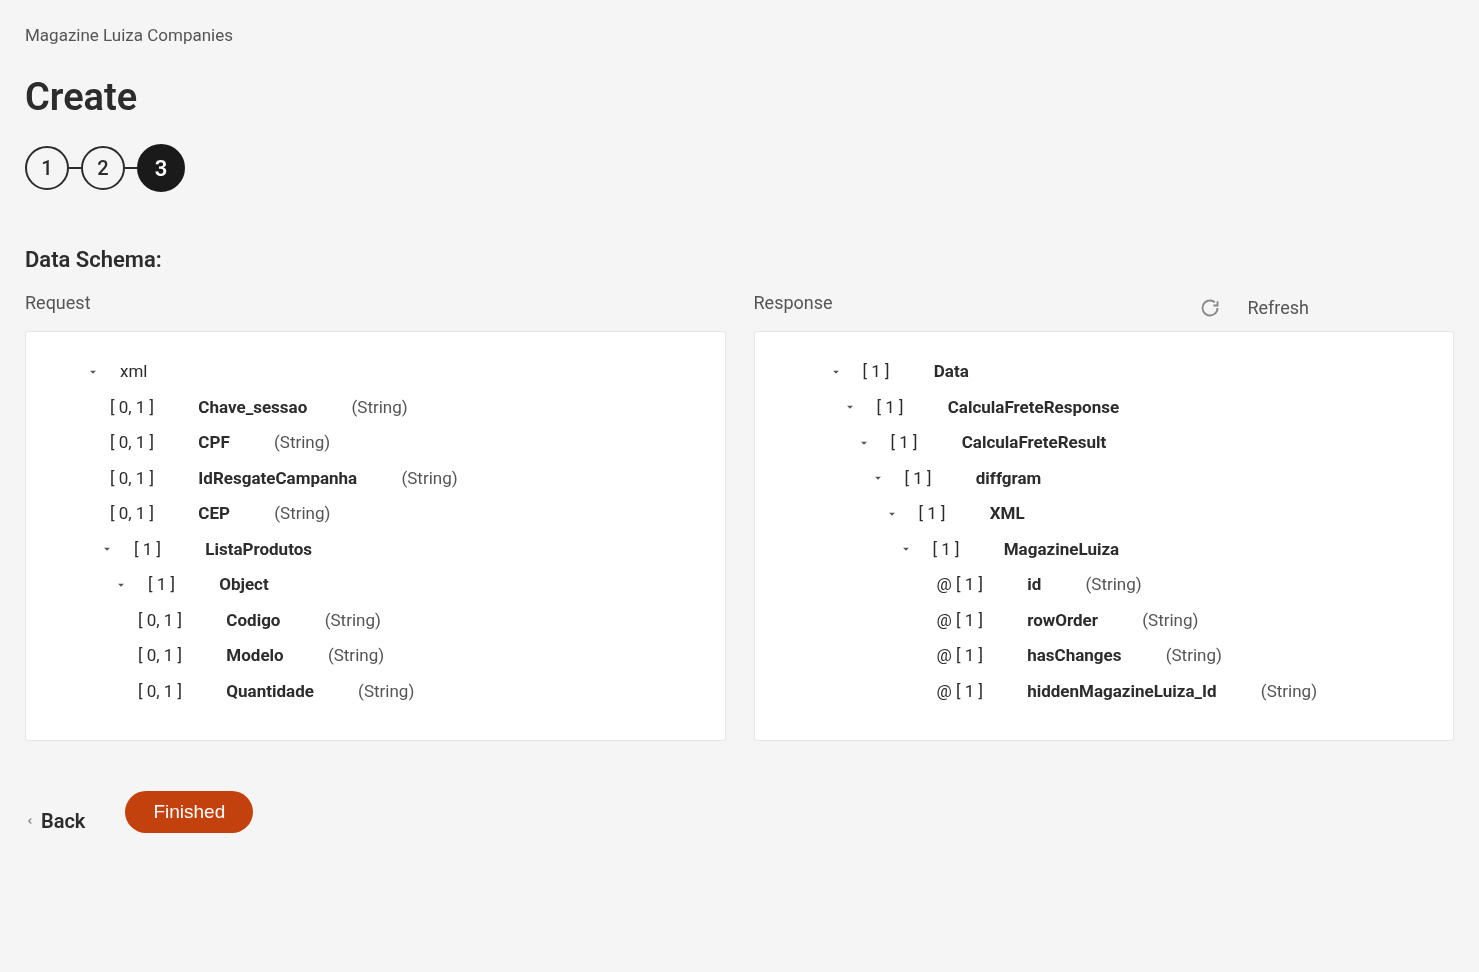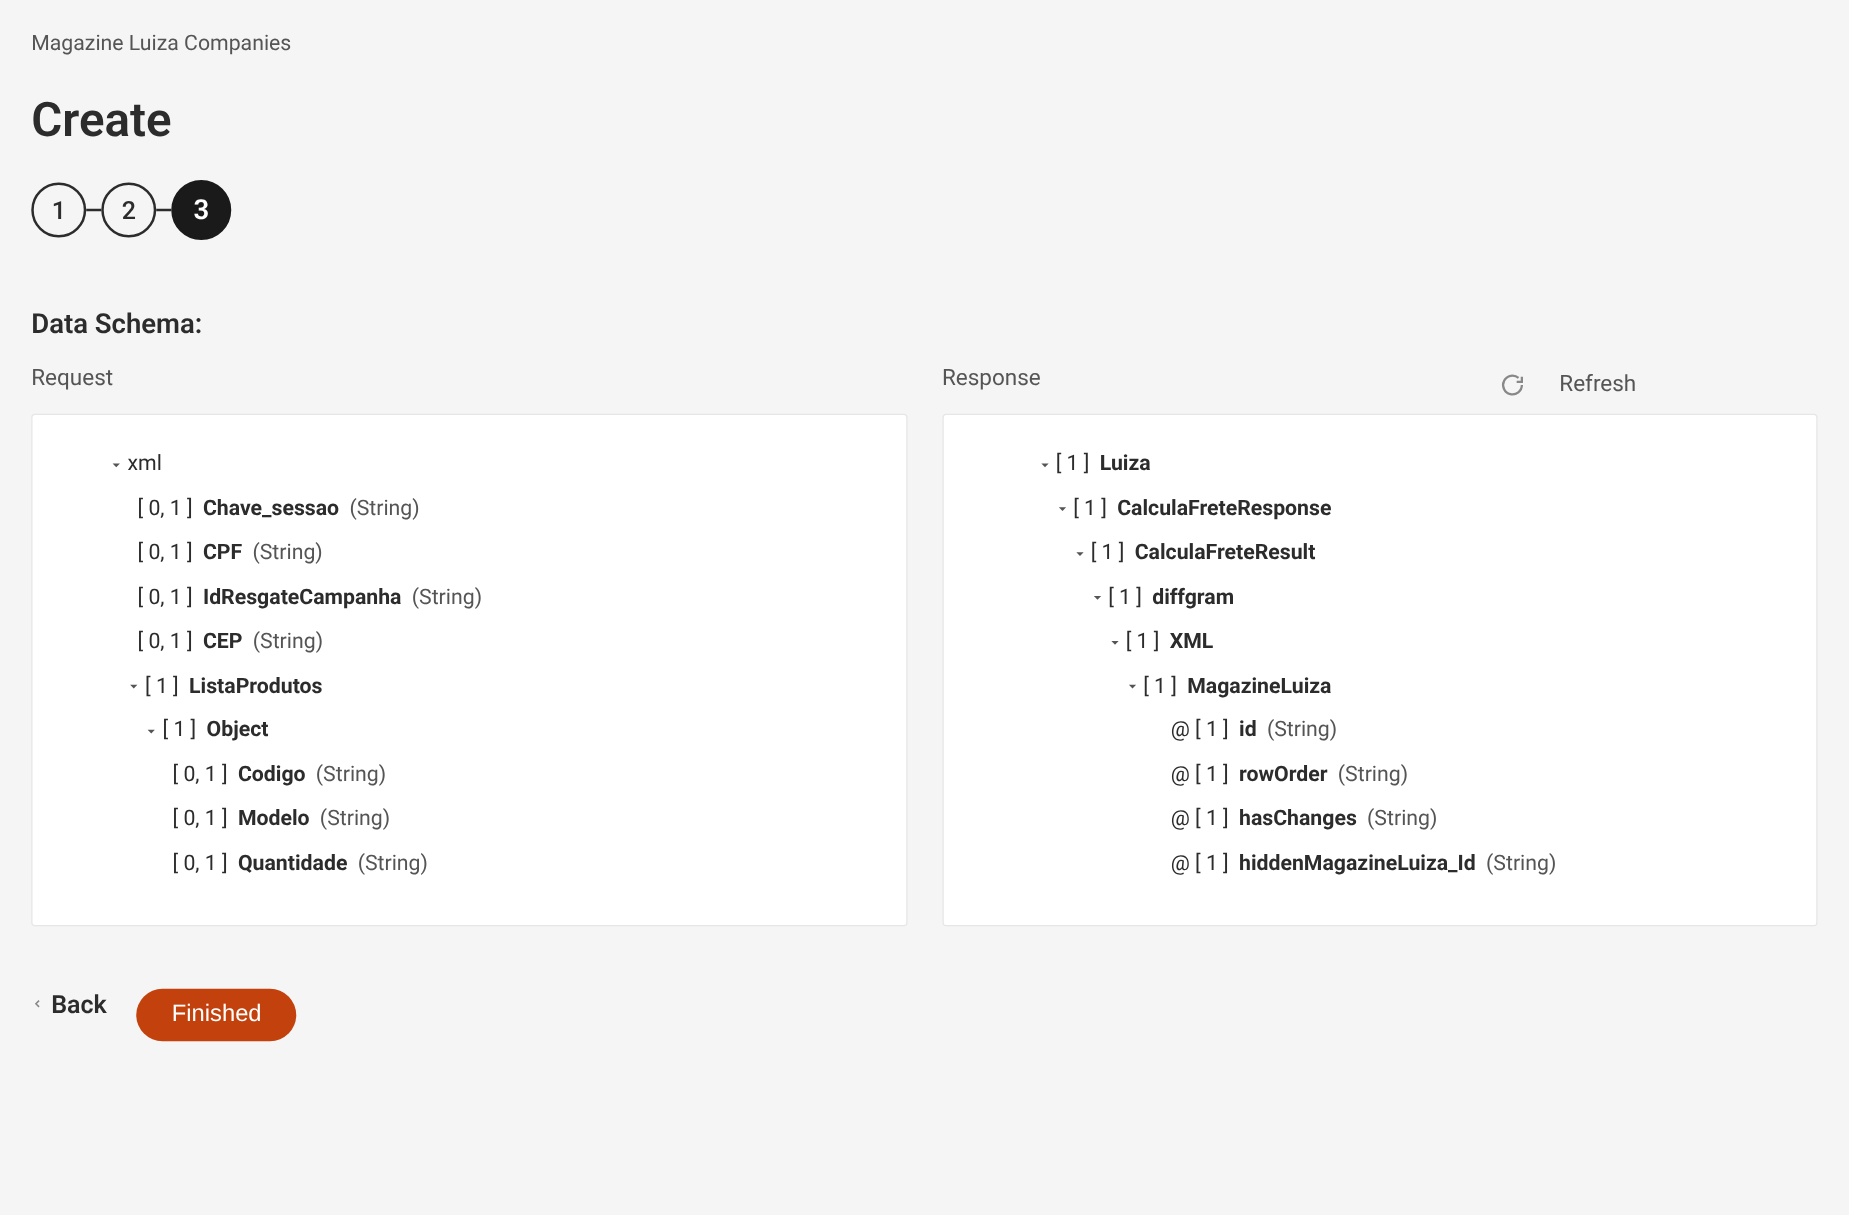--- a/index.html
+++ b/index.html
@@ -93,21 +93,21 @@
     .panel {
       background: #fff;
       border: 1px solid #e6e6e6;
       border-radius: 3px;
       padding: 22px 20px;
       min-height: 410px;
     }
     .tree-row {
       display: flex;
       align-items: center;
-      gap: 2px;
+      gap: 20px;
       padding: 5px 0;
       font-size: 17px;
       color: #2c2c2c;
       line-height: 1.5;
     }
     .chevron {
       width: 14px;
       height: 14px;
       flex-shrink: 0;
       color: #555;
@@ -120,22 +120,22 @@
     .indent-2 { padding-left: 68px; }
     .indent-3 { padding-left: 82px; }
     .indent-4 { padding-left: 96px; }
     .indent-5 { padding-left: 110px; }
     .indent-6 { padding-left: 124px; }
     .indent-leaf-0 { padding-left: 64px; }
     .indent-leaf-2 { padding-left: 92px; }
     .indent-leaf-7 { padding-left: 162px; }
     .footer {
       display: flex;
-      align-items: flex-start;
-      gap: 24px;
+      align-items: flex-end;
+      gap: 40px;
       margin-top: 50px;
     }
     .back-link {
       display: flex;
       align-items: center;
       gap: 6px;
       font-size: 20px;
       font-weight: 600;
       color: #2c2c2c;
       cursor: pointer;
@@ -254,21 +254,21 @@
   <div class="panel-col">
     <div class="panel-header">Response</div>
     <div class="panel">
 
 
       <div class="tree-row indent-1">
         <svg class="chevron" viewBox="0 0 24 24" fill="currentColor">
             <path d="M7 10l5 5 5-5z"></path>
           </svg>
         <span class="card">[ 1 ]</span>&nbsp;
-        <span class="bold">Luiza</span>
+        <span class="bold">Data</span>
       </div>
 
       <div class="tree-row indent-2">
         <svg class="chevron" viewBox="0 0 24 24" fill="currentColor">
             <path d="M7 10l5 5 5-5z"></path>
           </svg>
         <span class="card">[ 1 ]</span>&nbsp;
         <span class="bold">CalculaFreteResponse</span>
       </div>
 

